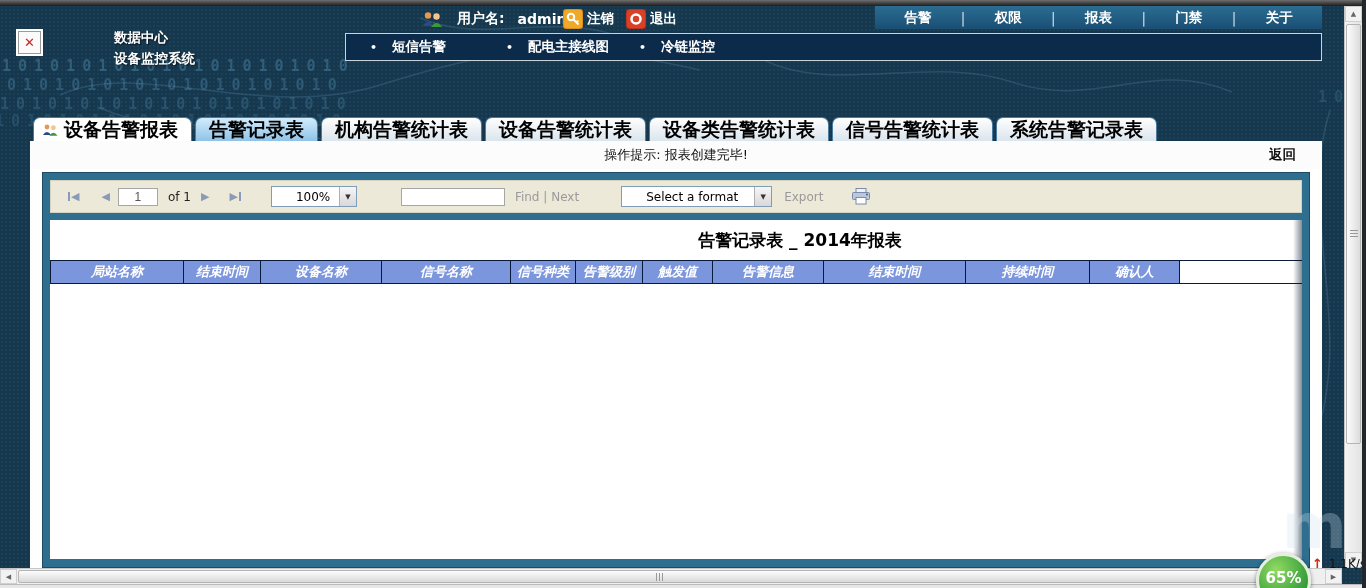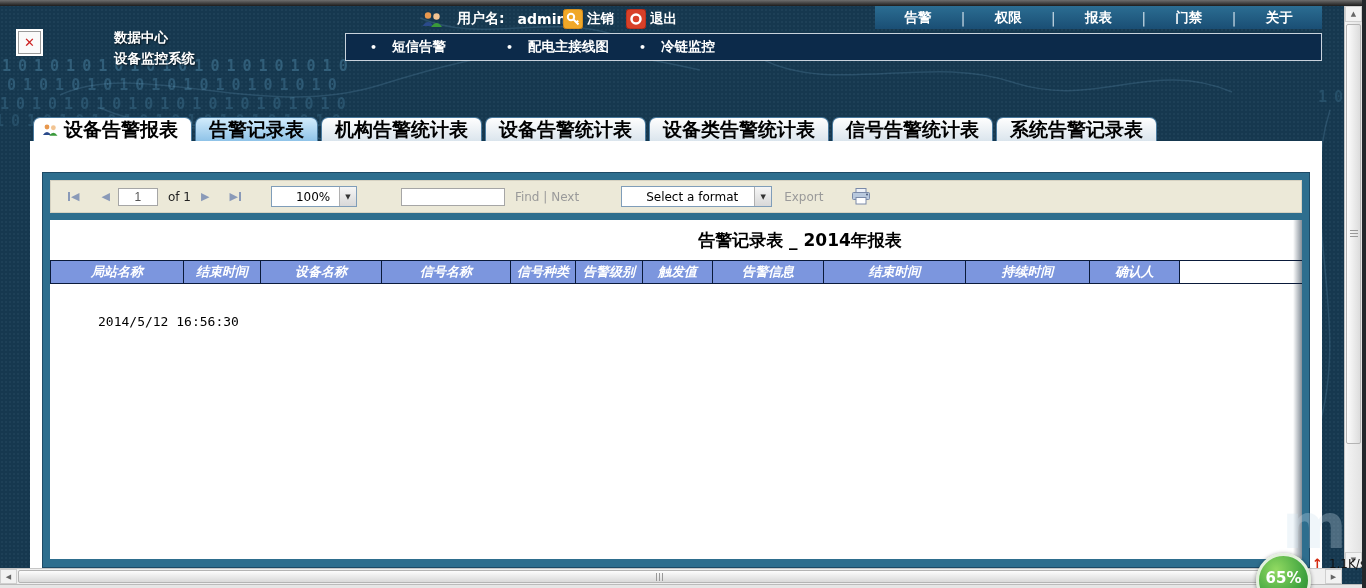--- a/index.html
+++ b/index.html
@@ -259,20 +259,24 @@
   </div>
   <div class="tab">
     <span>信号告警统计表</span>
   </div>
   <div class="tab">
     <span>系统告警记录表</span>
   </div>
 </div>
 
 <div class="panel">
+  <div class="hint-bar">
+    <span>操作提示: 报表创建完毕!</span>
+    <span class="back-link">返回</span>
+  </div>
 
   <div class="report-frame">
     <div class="rv-toolbar">
       <span class="pg-ico pg-first">
         <span class="pg-bar"></span>
         <span>◀</span>
       </span>
       <span class="pg-ico pg-prev">
         <span>◀</span>
       </span>
@@ -326,21 +330,20 @@
         <span class="hcell c2">设备名称</span>
         <span class="hcell c3">信号名称</span>
         <span class="hcell c4">信号种类</span>
         <span class="hcell c5">告警级别</span>
         <span class="hcell c6">触发值</span>
         <span class="hcell c7">告警信息</span>
         <span class="hcell c9">结束时间</span>
         <span class="hcell c10">持续时间</span>
         <span class="hcell c11">确认人</span>
       </div>
-      <div class="timestamp">2014/5/12 16:56:30</div>
     </div>
   </div>
 </div>
 
 <div class="v-scrollbar">
   <div class="sb-btn v-up">
     <span>▲</span>
   </div>
   <div class="v-thumb">
     <span class="grip-v">

